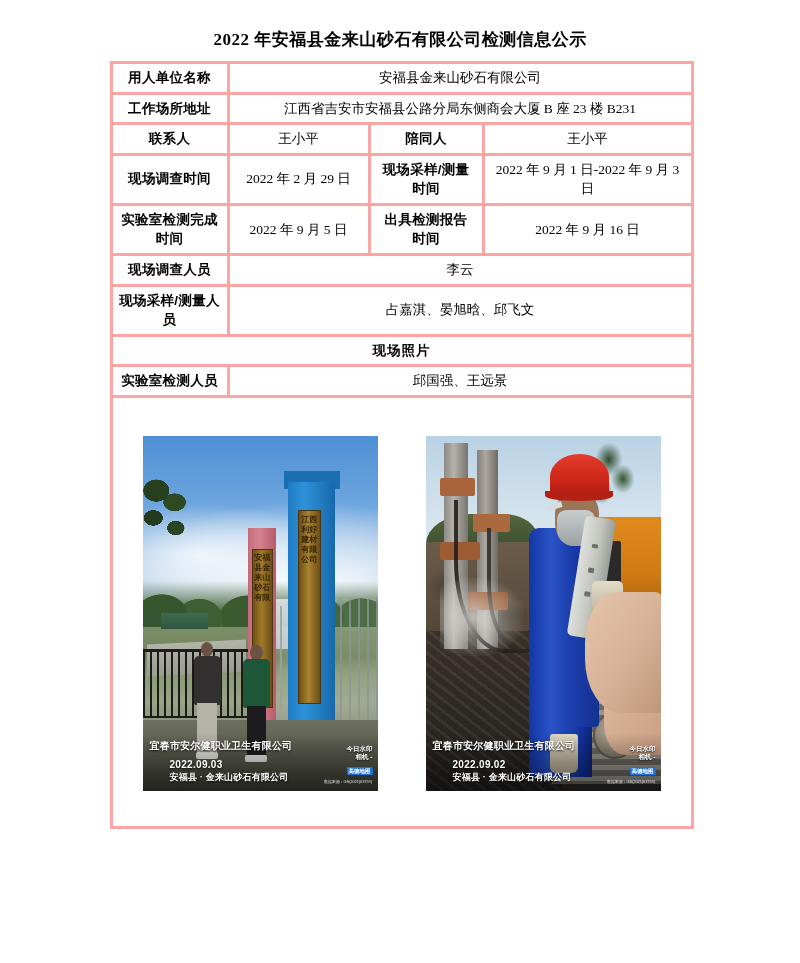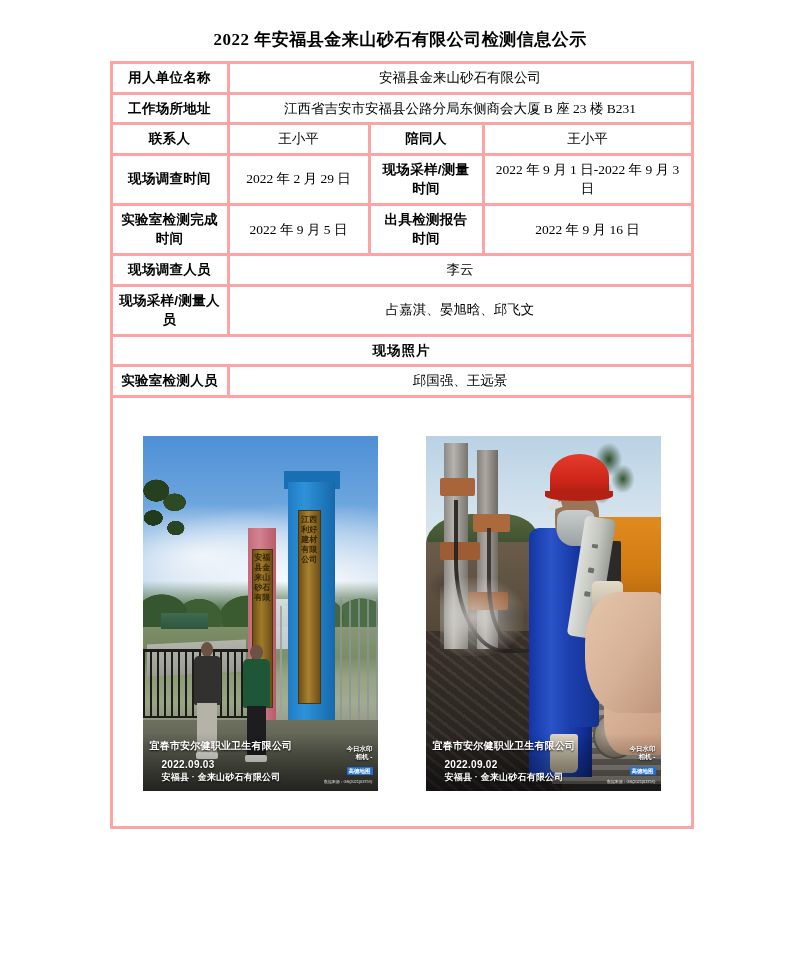--- a/index.html
+++ b/index.html
@@ -376,21 +376,21 @@
   .wm-company {
     font-size: 10px;
     font-weight: bold;
     letter-spacing: 0.2px;
     text-shadow: 0 1px 2px rgba(0,0,0,0.85);
     margin-bottom: 4px;
   }
   .wm-block {
     display: flex;
     align-items: center;
-    gap: 9px;
+    gap: 17px;
   }
   .wm-bar {
     width: 3px;
     background: #f4c233;
     flex: 0 0 3px;
   }
   .wm-lines { display: flex; flex-direction: column; justify-content: center; }
   .wm-date {
     font-size: 10px;
     font-weight: bold;

